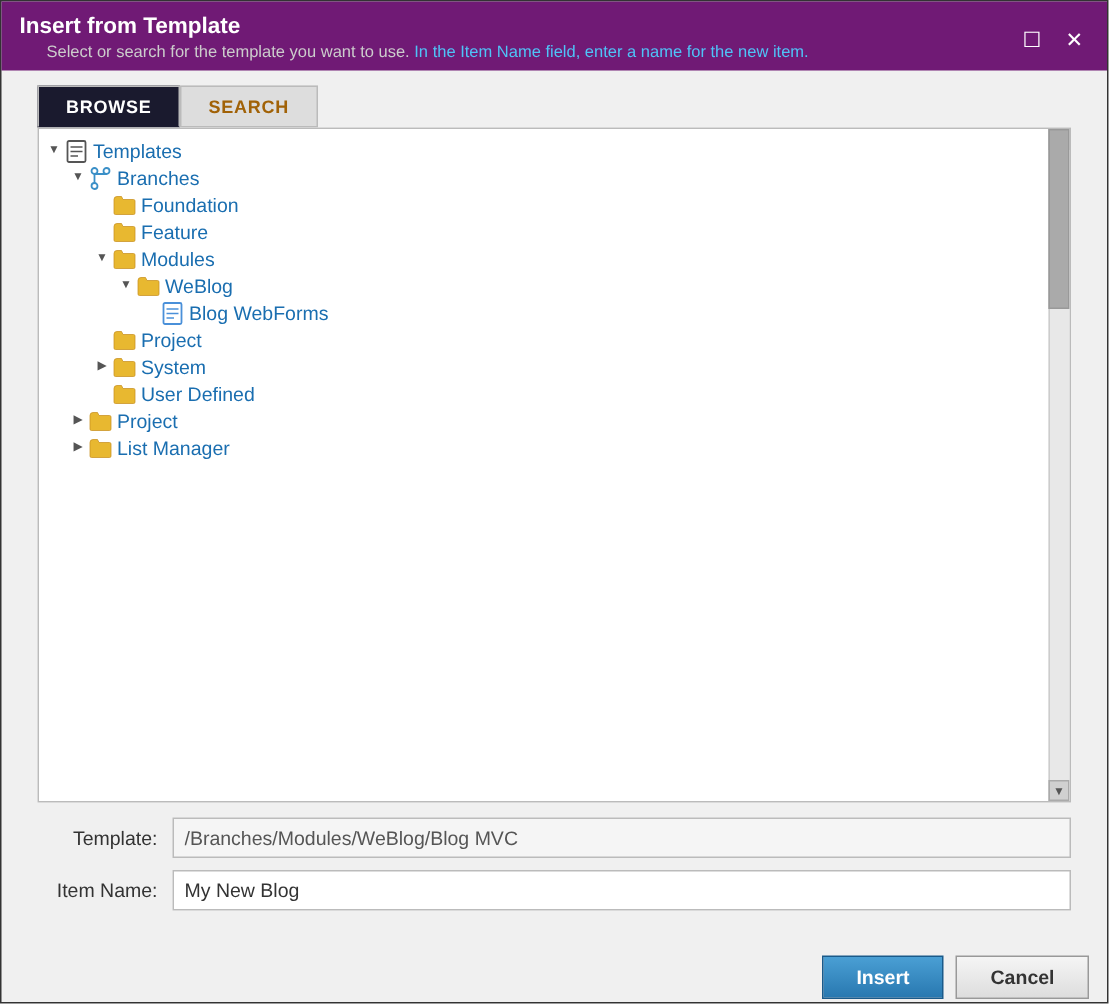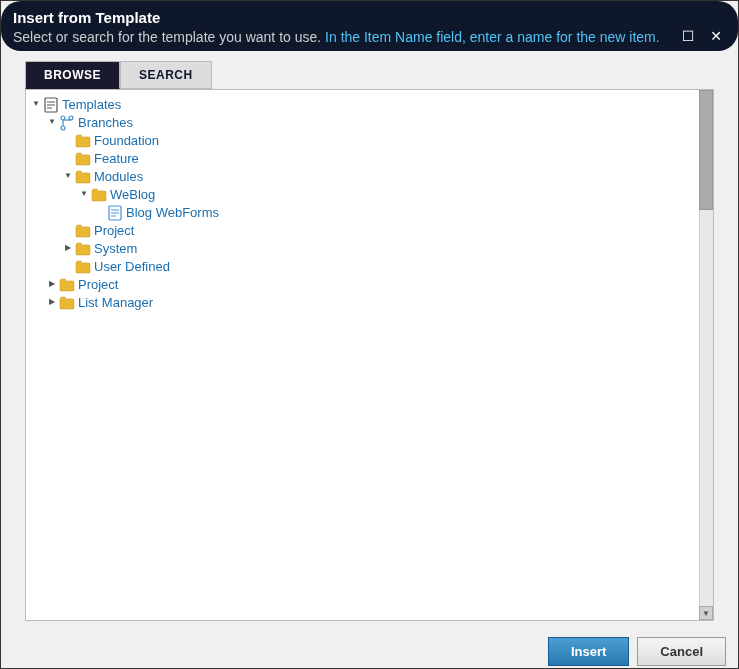--- a/index.html
+++ b/index.html
@@ -15,38 +15,38 @@
     }
     .dialog {
       width: 739px;
       height: 669px;
       background: #f0f0f0;
       border: 1px solid #333;
       display: flex;
       flex-direction: column;
     }
     .title-bar {
-      background: #0f172a;
+      background: #701a75;
       color: white;
       padding: 8px 12px 6px 12px;
       display: flex;
-      align-items: flex-end;
+      align-items: center;
       justify-content: space-between;
       flex-shrink: 0;
-      border-radius: 20px;
     }
     .title-bar-left {}
     .title-bar-title {
       font-size: 15px;
       font-weight: bold;
       margin-bottom: 3px;
     }
     .title-bar-subtitle {
-      font-size: 14px;
+      font-size: 11px;
       color: #ccc;
+      margin-left: 18px;
     }
     .title-bar-subtitle span.highlight {
       color: #4fc3f7;
     }
     .title-bar-controls {
       display: flex;
       gap: 8px;
       align-items: center;
       margin-top: 2px;
     }
@@ -71,21 +71,21 @@
       margin-bottom: 0;
       flex-shrink: 0;
     }
     .tab {
       padding: 6px 18px;
       cursor: pointer;
       font-size: 12px;
       font-weight: bold;
       border: 1px solid #bbb;
       background: #ddd;
-      color: #0f172a;
+      color: #a16207;
       letter-spacing: 0.5px;
     }
     .tab.active {
       background: #1a1a2e;
       color: white;
       border-bottom: 1px solid #1a1a2e;
     }
     .tree-container {
       flex: 1;
       border: 1px solid #bbb;
@@ -388,19 +388,29 @@
     <span class="item-label">List Manager</span>
   </div>
         </div>
       <div class="scrollbar-track">
         <div class="scrollbar-arrow up">▲</div>
         <div class="scrollbar-thumb"></div>
         <div class="scrollbar-arrow down">▼</div>
       </div>
     </div>
 
+    <div class="form-section">
+      <div class="form-row">
+        <span class="form-label">Template:</span>
+        <input class="form-input readonly" type="text" readonly="" value="/Branches/Modules/WeBlog/Blog MVC" style="">
+      </div>
+      <div class="form-row">
+        <span class="form-label">Item Name:</span>
+        <input class="form-input" type="text" value="My New Blog" style="">
+      </div>
+    </div>
   </div>
 
   <div class="dialog-footer">
     <button class="btn btn-primary">Insert</button>
     <button class="btn btn-secondary">Cancel</button>
   </div>
 </div>
 
 </body></html>

